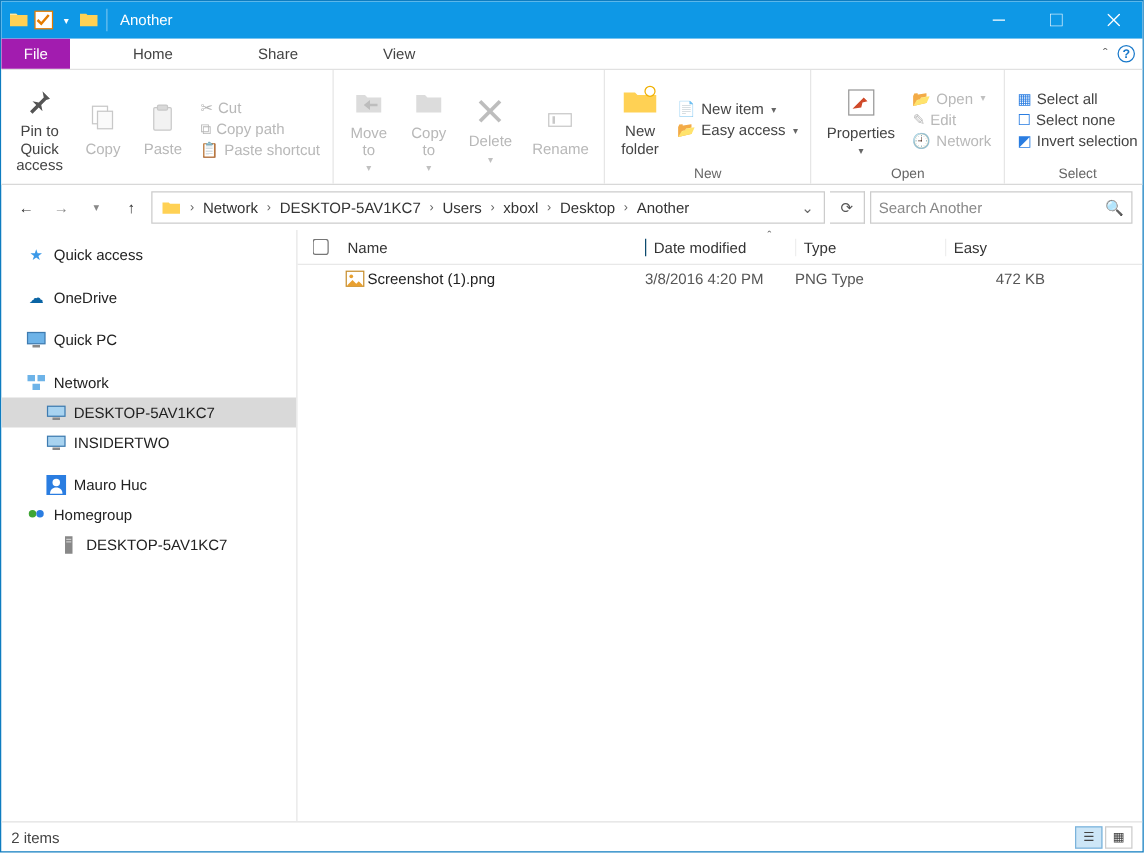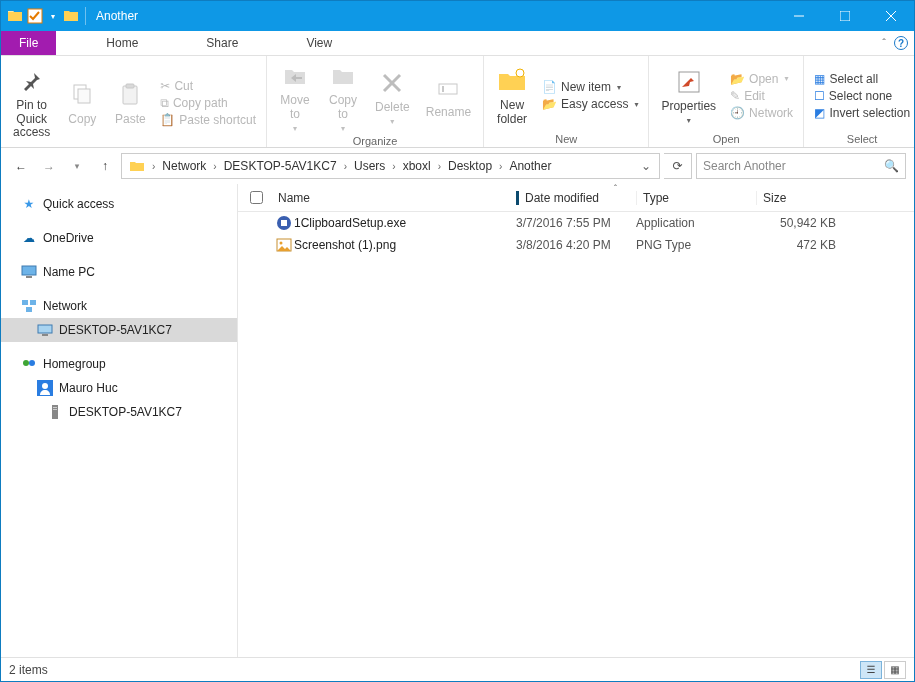--- a/index.html
+++ b/index.html
@@ -55,21 +55,21 @@
 .nav-item.indent1 { padding-left: 36px; }
 .nav-item.indent2 { padding-left: 46px; }
 .nav-item.selected { background: #d9d9d9; }
 .nav-spacer { height: 10px; }
 .nav-icon { width: 16px; height: 16px; display: flex; align-items: center; justify-content: center; }
 
 .contentpane { flex: 1; display: flex; flex-direction: column; justify-content: flex-end; }
 .col-headers { height: 28px; display: flex; align-items: center; border-bottom: 1px solid #e8e8e8; color: #333; }
 .col-check { width: 36px; display: flex; justify-content: center; }
 .col-name { width: 242px; padding-left: 4px; }
-.col-date { width: 120px; border-left: 3px solid #0c4a6e; padding-left: 6px; }
+.col-date { width: 120px; border-left: 1px solid #0c4a6e; padding-left: 6px; }
 .col-type { width: 120px; border-left: 1px solid #eee; padding-left: 6px; }
 .col-size { width: 90px; border-left: 1px solid #eee; padding-right: 10px; text-align: left; padding-left: 6px;}
 .sort-ind { position: absolute; left: 376px; top: -1px; font-size: 9px; color: #666; }
 .files { flex: 1; }
 .file-row { display: flex; align-items: center; height: 22px; color: #222; }
 .file-row .fcheck { width: 36px; }
 .file-row .ficon { width: 20px; display: flex; justify-content: center; }
 .file-row .fname { width: 222px; }
 .file-row .fdate { width: 120px; color: #555; }
 .file-row .ftype { width: 120px; color: #555; }
@@ -223,21 +223,20 @@
       <div class="big-btn disabled">
         <span class="icon-box">
             <svg width="24" height="24">
               <rect x="3" y="8" width="18" height="10" fill="none" stroke="#c8c8c8"></rect>
               <rect x="6" y="10" width="2" height="6" fill="#c8c8c8"></rect>
             </svg>
           </span>
         <span>Rename</span>
       </div>
     </div>
-    <div class="group-label">Organize</div>
   </div>
 
   <div class="ribbon-group">
     <div class="group-body">
       <div class="big-btn">
         <span class="icon-box">
             <svg width="30" height="26">
               <path fill="#ffd154" d="M2 6h9l2 2h15v14H2z"></path>
               <circle cx="23" cy="5" r="4" fill="#fff" stroke="#f0b000"></circle>
             </svg>
@@ -358,21 +357,21 @@
         <span>OneDrive</span>
       </div>
     <div class="nav-spacer"></div>
     <div class="nav-item">
         <span class="nav-icon">
           <svg width="16" height="16">
             <rect x="1" y="2" width="14" height="9" fill="#6db3e8" stroke="#3e7bb0"></rect>
             <rect x="5" y="12" width="6" height="2" fill="#888"></rect>
           </svg>
         </span>
-        <span>Name PC</span>
+        <span>Quick PC</span>
       </div>
     <div class="nav-spacer"></div>
     <div class="nav-item">
         <span class="nav-icon">
           <svg width="16" height="16">
             <rect x="1" y="2" width="6" height="5" fill="#6db3e8"></rect>
             <rect x="9" y="2" width="6" height="5" fill="#6db3e8"></rect>
             <rect x="5" y="9" width="6" height="5" fill="#6db3e8"></rect>
           </svg>
         </span>
@@ -380,39 +379,48 @@
       </div>
     <div class="nav-item indent1 selected">
         <span class="nav-icon">
           <svg width="16" height="16">
             <rect x="1" y="3" width="14" height="8" fill="#a8d3f0" stroke="#3e7bb0"></rect>
             <rect x="5" y="12" width="6" height="2" fill="#888"></rect>
           </svg>
         </span>
         <span>DESKTOP-5AV1KC7</span>
       </div>
+    <div class="nav-item indent1">
+        <span class="nav-icon">
+          <svg width="16" height="16">
+            <rect x="1" y="3" width="14" height="8" fill="#a8d3f0" stroke="#3e7bb0"></rect>
+            <rect x="5" y="12" width="6" height="2" fill="#888"></rect>
+          </svg>
+        </span>
+        <span>INSIDERTWO</span>
+      </div>
     <div class="nav-spacer"></div>
-    <div class="nav-item">
-        <span class="nav-icon">
-          <svg width="16" height="16">
-            <circle cx="5" cy="7" r="3" fill="#3fa535"></circle>
-            <circle cx="11" cy="7" r="3" fill="#2a7de1"></circle>
-          </svg>
-        </span>
-        <span>Homegroup</span>
-      </div>
     <div class="nav-item indent1">
         <span class="nav-icon">
           <svg width="16" height="16">
             <rect width="16" height="16" fill="#2a7de1"></rect>
             <circle cx="8" cy="6" r="3" fill="#fff"></circle>
             <path d="M3 15c0-3 2-5 5-5s5 2 5 5z" fill="#fff"></path>
           </svg>
         </span>
         <span>Mauro Huc</span>
+      </div>
+    <div class="nav-item">
+        <span class="nav-icon">
+          <svg width="16" height="16">
+            <circle cx="5" cy="7" r="3" fill="#3fa535"></circle>
+            <circle cx="11" cy="7" r="3" fill="#2a7de1"></circle>
+          </svg>
+        </span>
+        <span>Homegroup</span>
       </div>
     <div class="nav-item indent2">
         <span class="nav-icon">
           <svg width="16" height="16">
             <rect x="5" y="1" width="6" height="14" fill="#888"></rect>
             <rect x="6" y="3" width="4" height="1" fill="#ccc"></rect>
             <rect x="6" y="5" width="4" height="1" fill="#ccc"></rect>
           </svg>
         </span>
         <span>DESKTOP-5AV1KC7</span>
@@ -421,36 +429,23 @@
 
   <div class="contentpane">
     <div class="col-headers" style="position:relative;">
       <div class="col-check">
           <input type="checkbox" style="">
         </div>
       <div class="col-name">Name</div>
       <span class="sort-ind">ˆ</span>
       <div class="col-date">Date modified</div>
       <div class="col-type">Type</div>
-      <div class="col-size">Size</div>
+      <div class="col-size">Easy</div>
     </div>
     <div class="files">
-      <div class="file-row">
-        <div class="fcheck"></div>
-        <div class="ficon">
-            <svg width="16" height="16">
-              <circle cx="8" cy="8" r="7" fill="#3a5fb0"></circle>
-              <rect x="5" y="5" width="6" height="6" fill="#fff"></rect>
-            </svg>
-          </div>
-        <div class="fname">1ClipboardSetup.exe</div>
-        <div class="fdate">3/7/2016 7:55 PM</div>
-        <div class="ftype">Application</div>
-        <div class="fsize">50,942 KB</div>
-      </div>
       <div class="file-row">
         <div class="fcheck"></div>
         <div class="ficon">
             <svg width="16" height="16">
               <rect x="1" y="2" width="14" height="12" fill="#fff" stroke="#c89030"></rect>
               <circle cx="5" cy="6" r="1.5" fill="#e8a030"></circle>
               <path d="M2 13l4-4 3 3 2-2 3 3v1H2z" fill="#e8a030"></path>
             </svg>
           </div>
         <div class="fname">Screenshot (1).png</div>

